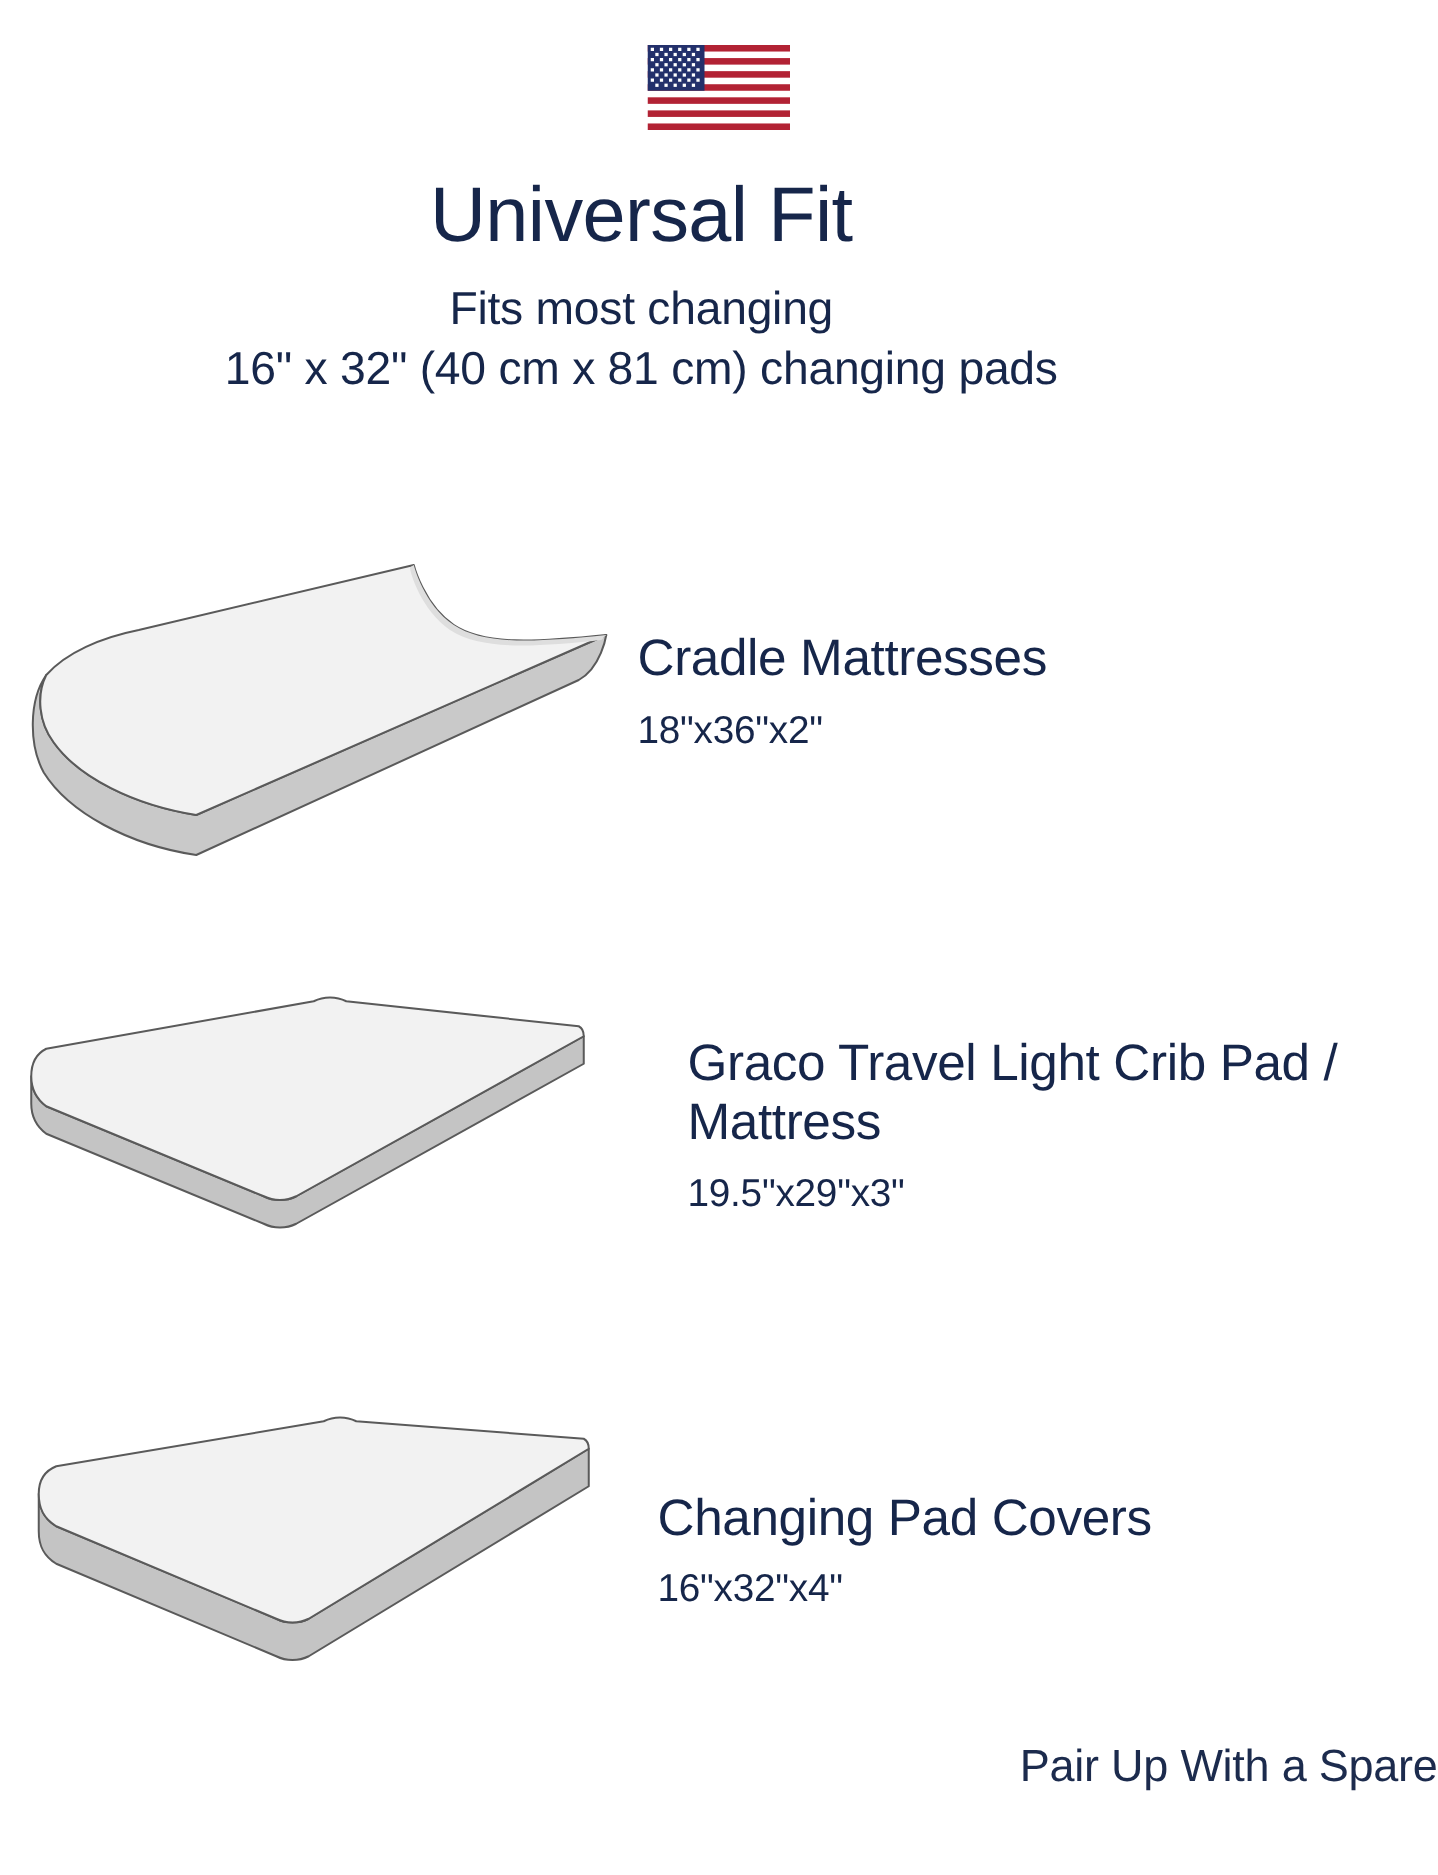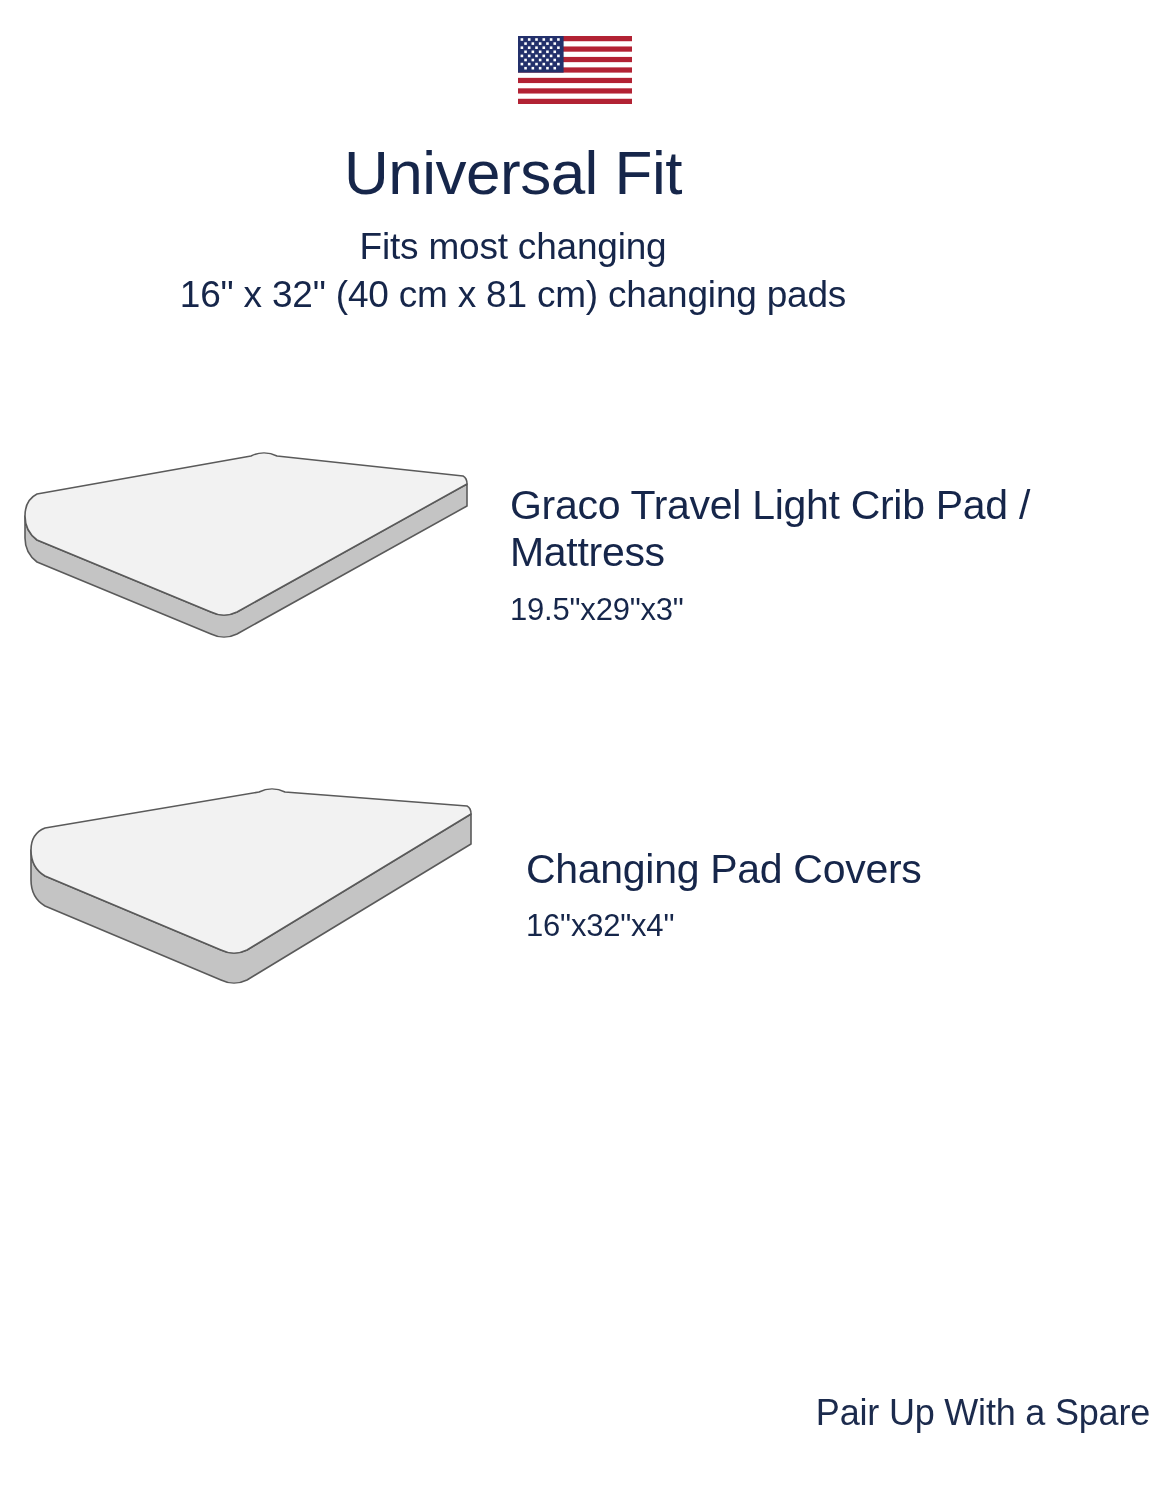--- a/index.html
+++ b/index.html
@@ -104,21 +104,21 @@
     font-size: 31px;
     font-weight: 400;
     line-height: 1.2;
     color: #16264a;
     margin: 14px 0 0 0;
     letter-spacing: -0.2px;
   }
 
   
   .row-1 { height: 345px; }
-  .row-2 { height: 350px; }
+  .row-2 { height: 350px; gap: 40px; }
   .row-3 { height: 330px; gap: 16px; }
 
   
   .footer {
     position: absolute;
     left: 0;
     top: 1392px;
     width: 1150px;
     text-align: right;
   }
@@ -207,20 +207,55 @@
 <div class="header">
   <h1 class="title">Universal Fit</h1>
   <p class="subtitle">
     <span class="sub-line">Fits most changing</span>
     <span class="sub-line">16" x 32" (40 cm x 81 cm) changing pads</span>
   </p>
 </div>
 
 <div class="rows">
 
+  <div class="product-row row-1">
+    <div class="row-art">
+      <svg width="470" height="230" viewBox="0 0 470 230" aria-hidden="true">
+
+        <path d="M 22 102
+                 C 14 118 16 140 28 156
+                 C 48 184 92 206 142 214
+                 L 470 70
+                 C 470 70 466 96 448 106
+                 L 142 246
+                 C 88 238 40 212 20 180
+                 C 8 158 8 122 22 102 Z" fill="#c9c9c9" stroke="#5a5a5a" stroke-width="1.6" stroke-linejoin="round"></path>
+
+        <path d="M 22 102
+                 C 38 84 66 72 96 66
+                 L 316 14
+                 C 316 14 324 46 348 62
+                 C 372 78 412 76 470 70
+                 L 142 214
+                 C 92 206 48 184 28 156
+                 C 16 140 14 118 22 102 Z" fill="#f2f2f2" stroke="#5a5a5a" stroke-width="1.6" stroke-linejoin="round"></path>
+
+        <path d="M 316 14
+                 C 316 14 324 46 348 62
+                 C 372 78 412 76 470 70
+                 L 466 74
+                 C 410 80 370 82 345 66
+                 C 322 50 313 20 313 16 Z" fill="#dedede" stroke="none"></path>
+      </svg>
+    </div>
+    <div class="row-text">
+      <div class="product-name">Cradle Mattresses</div>
+      <div class="product-dims">18"x36"x2"</div>
+    </div>
+  </div>
 
   <div class="product-row row-2">
     <div class="row-art">
       <svg width="470" height="210" viewBox="0 0 470 210" aria-hidden="true">
 
         <path d="M 10 66
                  L 10 88
                  C 10 98 14 106 22 112
                  L 196 184
                  C 204 188 214 188 222 184

